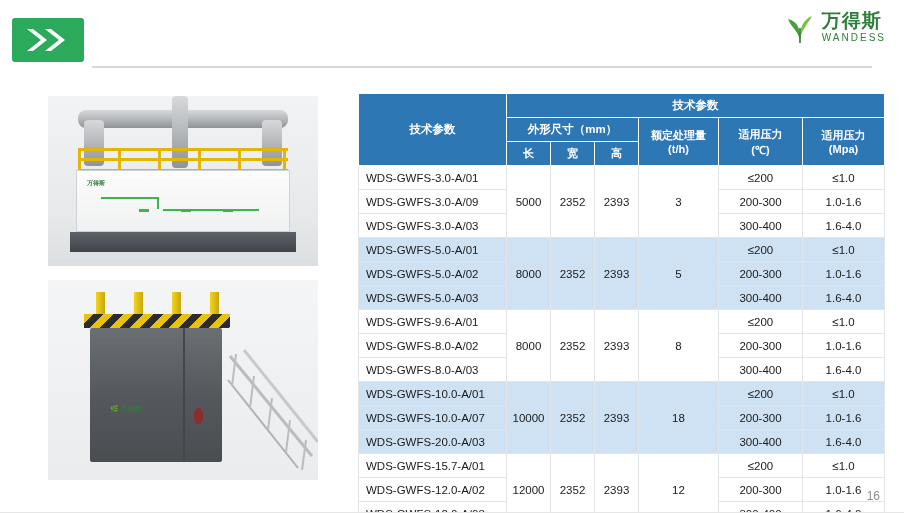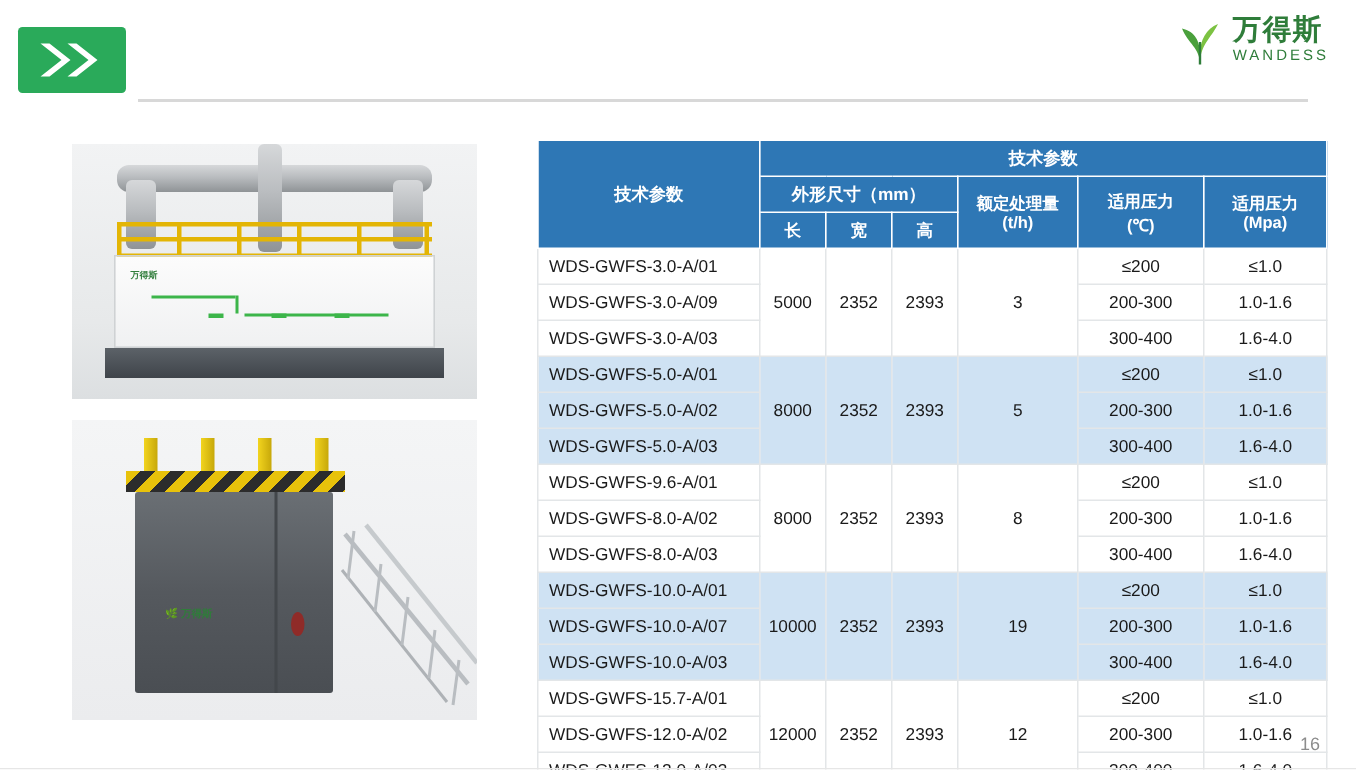--- a/index.html
+++ b/index.html
@@ -420,31 +420,31 @@
         <tr>
           <td class="model">WDS-GWFS-8.0-A/03</td>
           <td>300-400</td>
           <td>1.6-4.0</td>
         </tr>
         <tr class="alt">
           <td class="model">WDS-GWFS-10.0-A/01</td>
           <td rowspan="3">10000</td>
           <td rowspan="3">2352</td>
           <td rowspan="3">2393</td>
-          <td rowspan="3">19</td>
+          <td rowspan="3">18</td>
           <td>≤200</td>
           <td>≤1.0</td>
         </tr>
         <tr class="alt">
           <td class="model">WDS-GWFS-10.0-A/07</td>
           <td>200-300</td>
           <td>1.0-1.6</td>
         </tr>
         <tr class="alt">
-          <td class="model">WDS-GWFS-10.0-A/03</td>
+          <td class="model">WDS-GWFS-20.0-A/03</td>
           <td>300-400</td>
           <td>1.6-4.0</td>
         </tr>
         <tr>
           <td class="model">WDS-GWFS-15.7-A/01</td>
           <td rowspan="3">12000</td>
           <td rowspan="3">2352</td>
           <td rowspan="3">2393</td>
           <td rowspan="3">12</td>
           <td>≤200</td>

